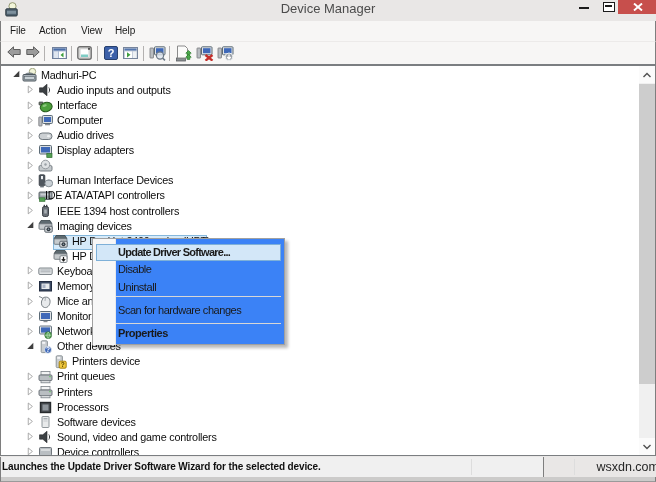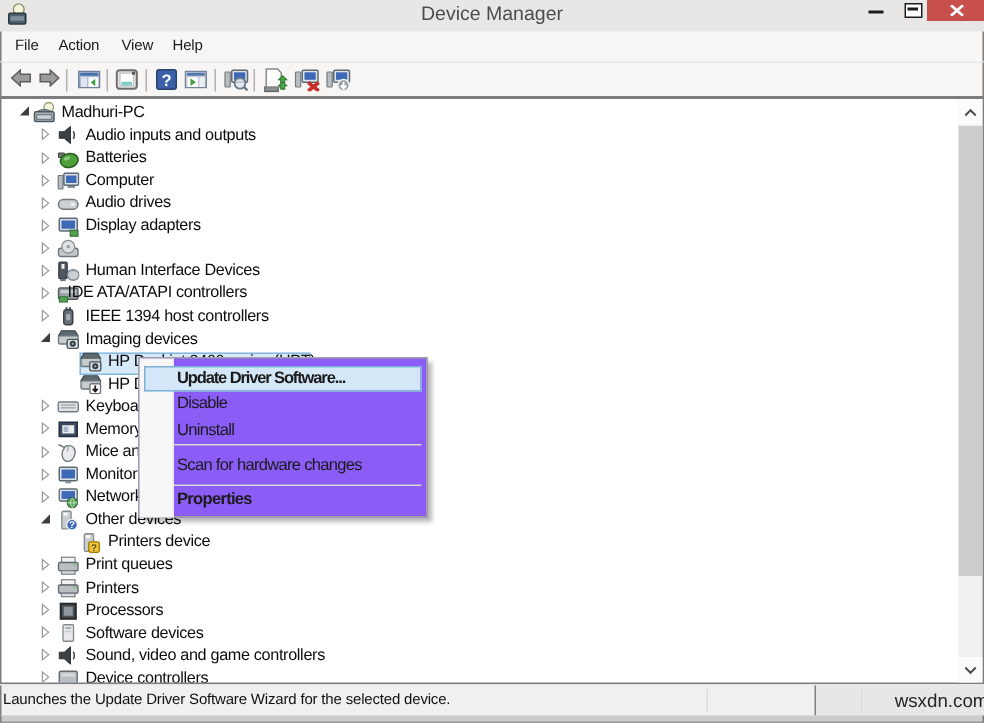--- a/index.html
+++ b/index.html
@@ -23,27 +23,27 @@
   #tree{left:0;top:64px;width:656px;height:392px;background:#fff;border-top:2px solid #7b7e81;border-bottom:1px solid #7b7e81;border-left:1px solid #7e7e7e;border-right:1px solid #7e7e7e;box-sizing:border-box;overflow:hidden;}
   .row{position:absolute;height:15px;line-height:15.5px;font-size:10.8px;color:#0c0c0c;letter-spacing:-0.22px;white-space:nowrap;}
   .ric{position:absolute;width:15px;height:14px;}
   .tri{position:absolute;width:10px;height:10px;}
   
   #sel{left:52px;top:169px;width:154px;height:15px;background:#d6eaf9;border:1px solid #86b8dc;box-sizing:border-box;}
   
   #sbar{left:638px;top:0px;width:16px;height:389px;background:#f0f0f0;}
   #sthumb{left:0px;top:18px;width:16px;height:300px;background:#cdcdcd;}
   
-  #cmenu{left:92px;top:238px;width:193px;height:107px;background:#8b5cf6;border:1px solid #a0a0a0;box-shadow:3px 3px 3px rgba(0,0,0,0.28);box-sizing:border-box;}
+  #cmenu{left:92px;top:238px;width:193px;height:107px;background:#3b82f6;border:1px solid #a0a0a0;box-shadow:3px 3px 3px rgba(0,0,0,0.28);box-sizing:border-box;}
   #cgutter{left:0;top:0;width:22px;height:106px;background:#f7f7f7;border-right:1px solid #e9e9e9;}
   .mitem{position:absolute;left:25px;font-size:11px;color:#1a1a1a;letter-spacing:-0.45px;white-space:nowrap;}
   .msep{position:absolute;left:23px;width:165px;height:1px;background:#d7d7d7;}
   #mhl{left:3px;top:5px;width:185px;height:17px;background:#d3e7f8;border:1px solid #7eb0d8;box-sizing:border-box;}
   
-  #status{left:0;top:457px;width:544px;height:20px;background:#f0f0f0;border-left:1px solid #7e7e7e;border-right:1px solid #7e7e7e;box-sizing:border-box;}
+  #status{left:0;top:457px;width:544px;height:20px;background:#f0f0f0;border-left:1px solid #7e7e7e;border-right:1px solid #7e7e7e;box-sizing:border-box;font-weight:bold;}
   #stext{left:1px;top:4px;font-size:10px;color:#101010;letter-spacing:-0.12px;}
   #wm{left:0px;top:460px;width:649px;text-align:right;font-size:12.5px;color:#262626;margin-left:10px;}
   #bstrip{left:0;top:477px;width:656px;height:5px;background:#cccbca;border-left:1px solid #7e7e7e;border-right:1px solid #7e7e7e;border-bottom:1px solid #9a9a9a;box-sizing:border-box;}
 </style>
 </head>
 <body>
 <div id="win">
 
   <div class="abs" id="titlebar"></div>
   <div class="abs" id="title">Device Manager</div>
@@ -160,21 +160,21 @@
       </svg>
   <div class="row" style="left:56px;top:16.9px">Audio inputs and outputs</div>
   <svg class="tri" style="left:23.5px;top:33.5px" viewBox="0 0 11 12" width="11" height="12">
         <polygon points="3.4,2.4 8.4,6.5 3.4,10.6" fill="#ffffff" stroke="#9b9b9b" stroke-width="1"></polygon>
       </svg>
   <svg class="ric" style="left:37px;top:32.5px" viewBox="0 0 15 14" width="15" height="14">
         <rect x="1" y="3" width="4" height="3" rx="0.5" fill="#6a7468" stroke="#3c4440" stroke-width="0.7"></rect>
         <ellipse cx="8.2" cy="8" rx="6" ry="4.6" fill="#4da03c" stroke="#295c1e" stroke-width="1" transform="rotate(-14 8.2 8)"></ellipse>
         <ellipse cx="6.6" cy="6.6" rx="2.2" ry="1.2" fill="#8cc97e" transform="rotate(-14 6.6 6.6)"></ellipse>
       </svg>
-  <div class="row" style="left:56px;top:32.0px">Batteries</div>
+  <div class="row" style="left:56px;top:32.0px">Interface</div>
   <svg class="tri" style="left:23.5px;top:48.5px" viewBox="0 0 11 12" width="11" height="12">
         <polygon points="3.4,2.4 8.4,6.5 3.4,10.6" fill="#ffffff" stroke="#9b9b9b" stroke-width="1"></polygon>
       </svg>
   <svg class="ric" style="left:37px;top:47.5px" viewBox="0 0 15 14" width="15" height="14">
         <rect x="0.8" y="3" width="3.2" height="9" rx="0.5" fill="#b9bdc1" stroke="#77797c" stroke-width="0.8"></rect>
         <rect x="4.6" y="1.5" width="9.8" height="8" rx="0.8" fill="#dfe3e6" stroke="#5b6a76" stroke-width="1"></rect>
         <rect x="6" y="3" width="7" height="5" fill="#3e68b8"></rect>
         <rect x="7" y="10" width="5" height="1.3" fill="#8a8f93"></rect>
       </svg>
   <div class="row" style="left:56px;top:47.0px">Computer</div>

